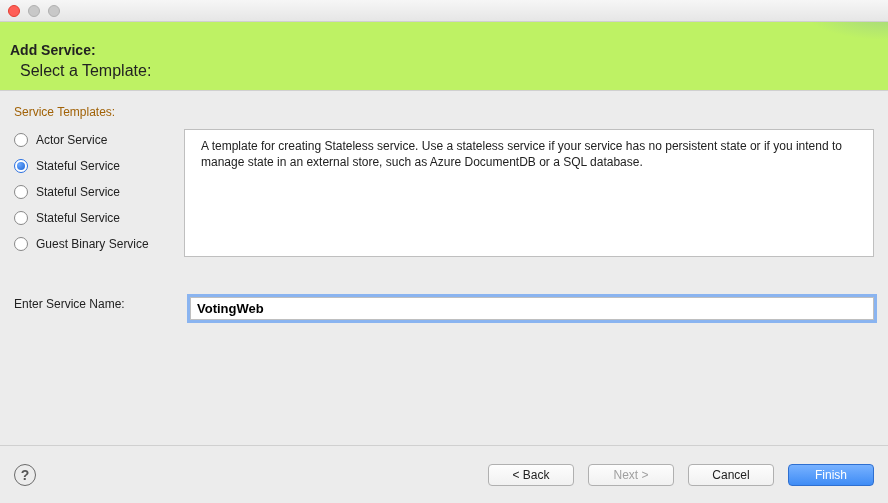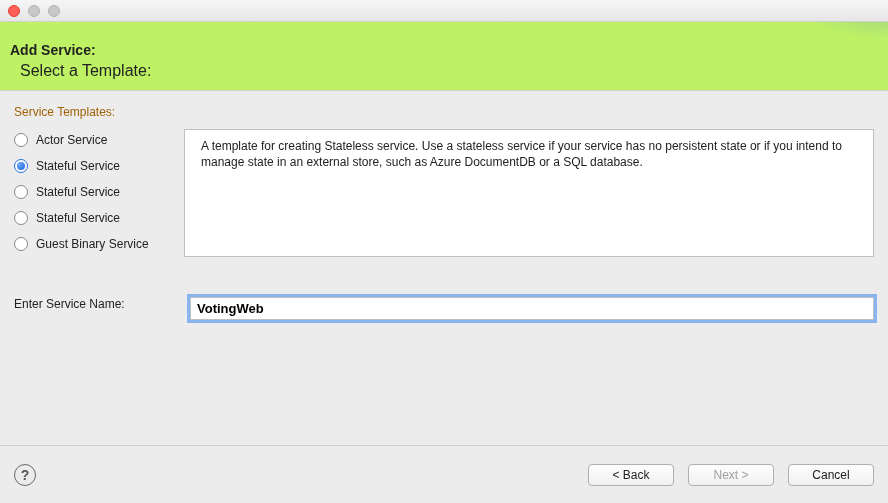--- a/index.html
+++ b/index.html
@@ -161,14 +161,15 @@
   </div>
 </div>
 
 <div class="footer">
   <div class="help" title="Help">?</div>
   <div class="spacer"></div>
   <div class="btn-row">
     <div class="btn">&lt; Back</div>
     <div class="btn disabled">Next &gt;</div>
     <div class="btn">Cancel</div>
+    <div class="btn primary">Finish</div>
   </div>
 </div>
 
 </body></html>

